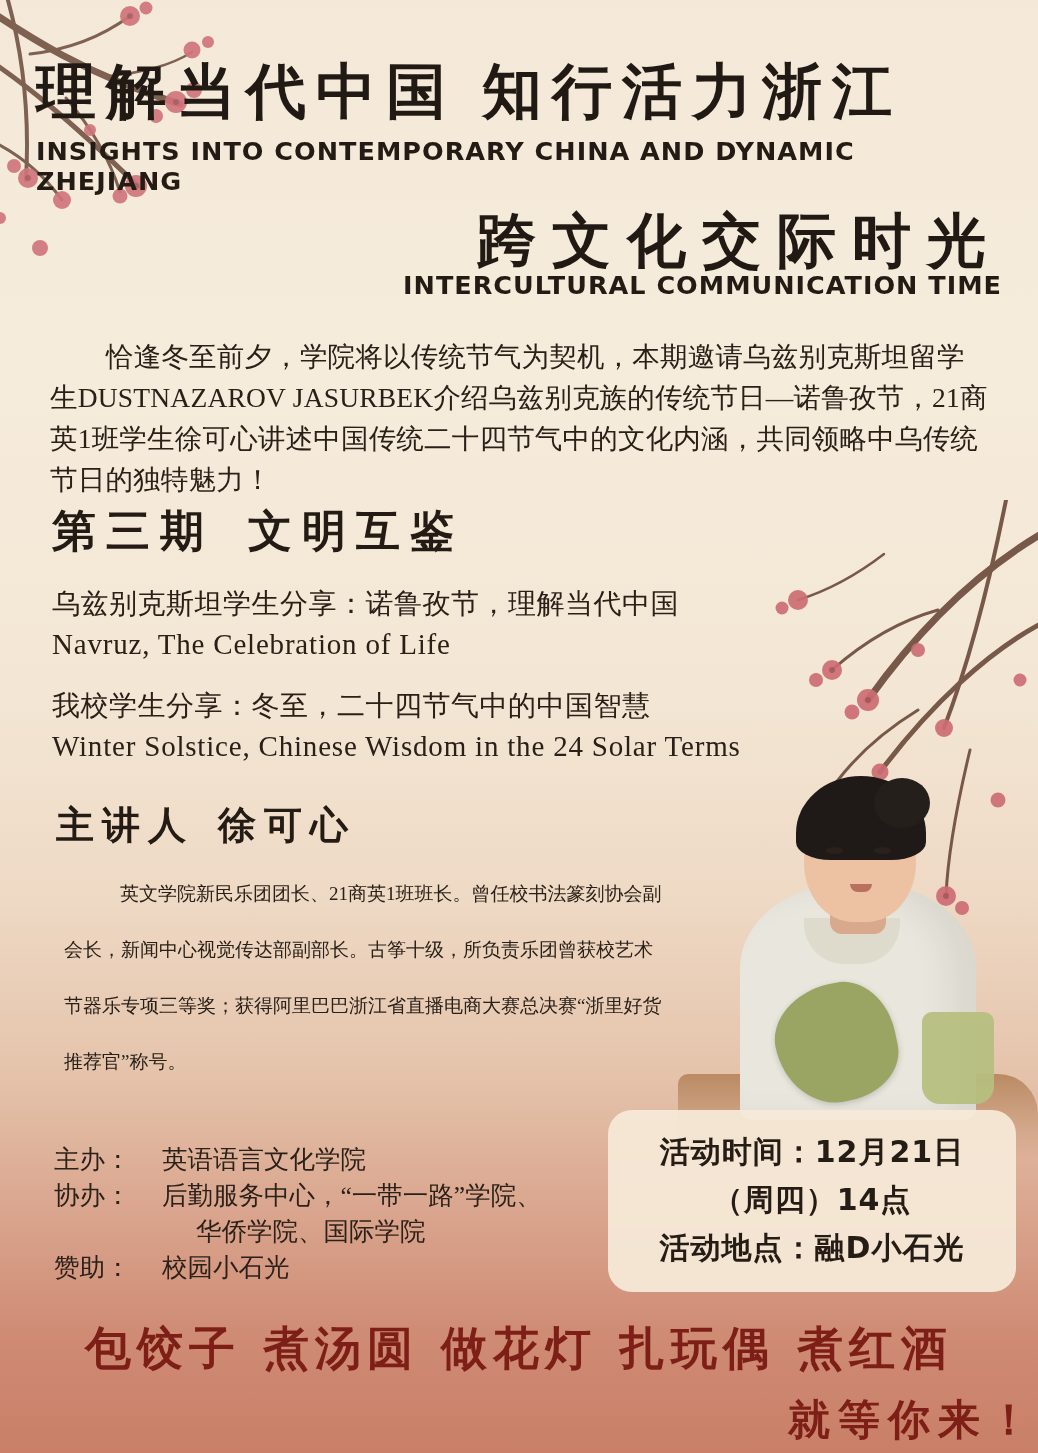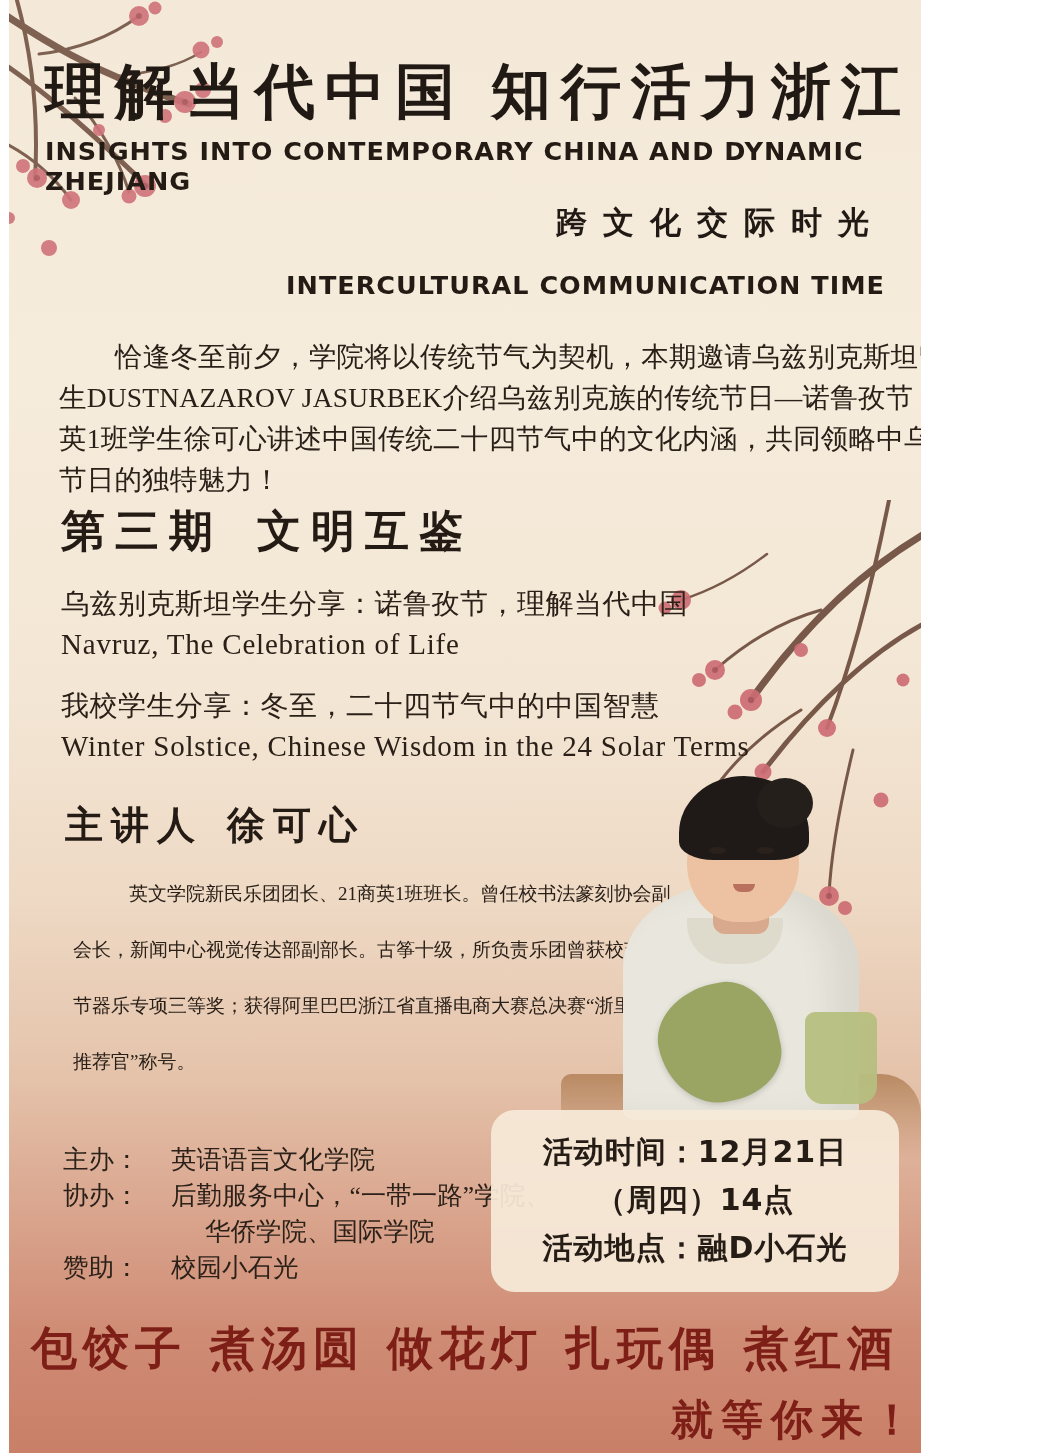--- a/index.html
+++ b/index.html
@@ -2,35 +2,34 @@
 <html lang="zh"><head>
 <meta charset="utf-8">
 <style>
   html, body {
     margin: 0;
     padding: 0;
     background: #ffffff;
   }
   #poster {
     position: relative;
-    width: 912px;
+    width: 1038px;
     height: 1453px;
     overflow: hidden;
     font-family: "Liberation Serif", "DejaVu Serif", serif;
     background: linear-gradient(180deg,
         #f4e9d8 0%,
         #f6ecdc 26%,
         #f3e6d4 48%,
         #eed9c4 62%,
         #e5c3ab 74%,
         #d9a38c 84%,
         #cf8b74 92%,
         #c97f68 100%);
     color: #2b2119;
-    margin-left: 9px;
   }
 
   
   .branch {
     position: absolute;
     pointer-events: none;
   }
   .branch-tl { left: -30px; top: -20px; width: 420px; height: 430px; opacity: .85; }
   .branch-r  { right: -10px; top: 500px; width: 430px; height: 540px; opacity: .9; }
 
@@ -58,21 +57,21 @@
     font-size: 25.5px;
     letter-spacing: 1.0px;
     color: #231b14;
   }
   .title-second {
     position: absolute;
     right: 36px;
     top: 202px;
     font-family: "DejaVu Sans", "Liberation Sans", sans-serif;
     font-weight: 700;
-    font-size: 31px;
+    font-size: 59px;
     letter-spacing: 16px;
     color: #211a14;
   }
   .title-second-en {
     position: absolute;
     right: 36px;
     top: 270px;
     font-family: "DejaVu Sans", "Liberation Sans", sans-serif;
     font-weight: 700;
     font-size: 25.5px;

